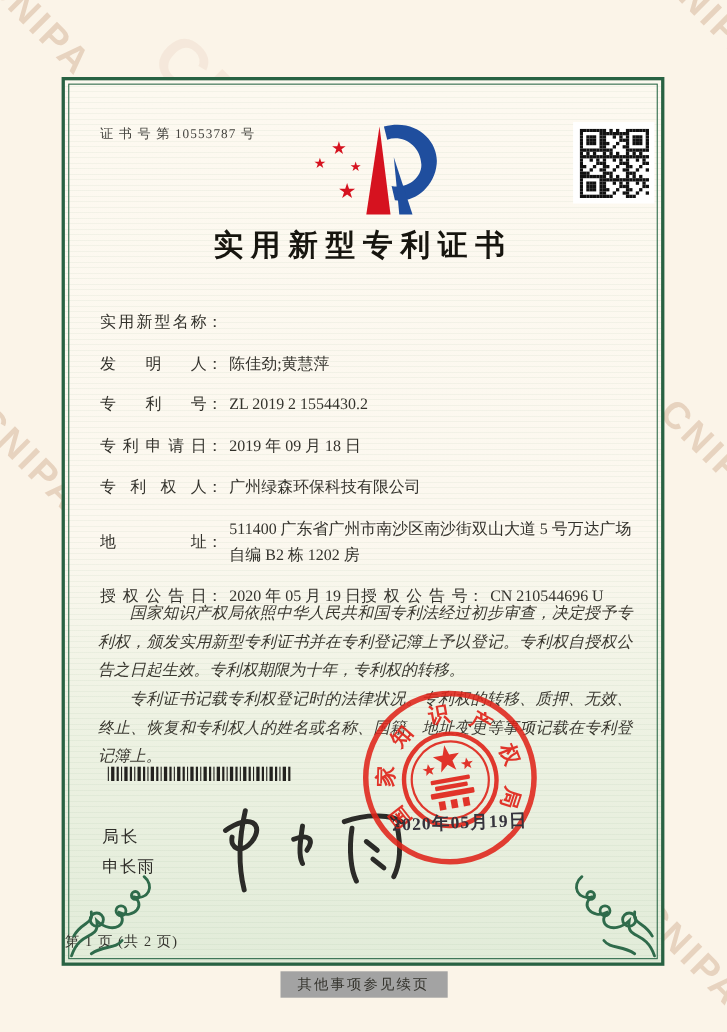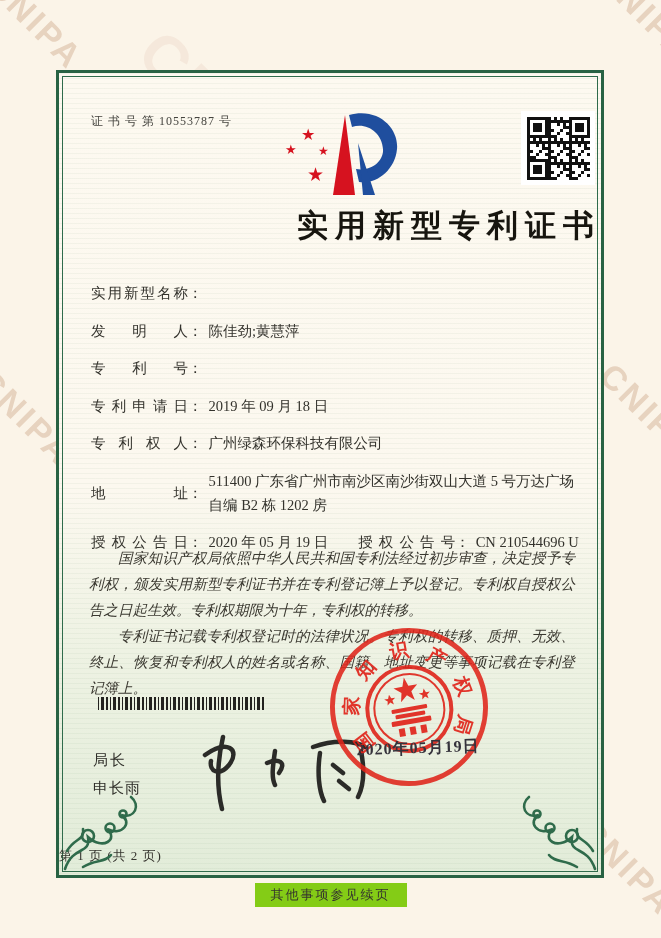--- a/index.html
+++ b/index.html
@@ -44,33 +44,33 @@
     position:absolute;left:32px;top:40px;font-size:12px;color:#45443f;
     letter-spacing:1px;
   }
   .logo{position:absolute;left:204px;top:36px;width:142px;height:92px;}
   .logo .star{position:absolute;color:#d6121f;line-height:1;font-family:"DejaVu Sans",sans-serif;}
   .qr{
     position:absolute;left:462px;top:38px;width:74px;height:74px;background:#fff;
     display:flex;align-items:center;justify-content:center;
   }
   .title{
-    position:absolute;left:0;top:132px;width:100%;text-align:right;
-    font-size:31px;font-weight:bold;color:#17150f;letter-spacing:7px;
+    position:absolute;left:0;top:132px;width:100%;text-align:center;
+    font-size:27px;font-weight:bold;color:#17150f;letter-spacing:7px;
   }
   
   .fields{position:absolute;left:32px;top:208px;width:500px;font-size:14.5px;color:#33322c;}
   .frow{display:flex;margin-bottom:13.5px;line-height:24px;align-items:center;}
   .flabel{
     display:inline-block;width:97px;text-align:justify;text-align-last:justify;
     flex:none;
   }
   .fcolon{flex:none;margin-right:6px;}
   .fval{white-space:pre-line;}
-  .pair2{margin-left:30px;display:flex;}
+  .pair2{display:flex;}
   
   .legal{
     position:absolute;left:30px;top:472px;width:486px;font-size:14.5px;
     color:#3a3830;font-style:italic;line-height:26px;text-align:justify;
   }
   .legal p{margin:0;text-indent:2em;}
   
   .barcode{
     position:absolute;left:39px;top:624px;height:13px;display:flex;align-items:stretch;
   }
@@ -102,21 +102,21 @@
   .flourish{position:absolute;bottom:2px;z-index:2;}
   .flourish.bl{left:2px;}
   .flourish.br{right:2px;transform:scaleX(-1);}
   
   .page-info{
     position:absolute;left:0;bottom:10px;width:100%;text-align:left;
     font-size:13px;color:#35342e;letter-spacing:1px;
   }
   .continuation{
     position:absolute;left:50%;top:883px;transform:translateX(-50%);
-    background:#84cc16;padding:3px 16px;font-size:13px;color:#35342e;
+    background:#a3a3a3;padding:3px 16px;font-size:13px;color:#35342e;
     letter-spacing:2px;z-index:2;
   }
 </style>
 </head>
 <body>
 
 <div class="wm wm-out wm1">CNIPA</div>
 <div class="wm wm-out wm2">CNIPA</div>
 <div class="wm wm-out wm3">CNIPA</div>
 <div class="wm wm-out wm4">CNIPA</div>
@@ -403,20 +403,21 @@
         <span class="fcolon">：</span>
     </div>
     <div class="frow">
       <span class="flabel">发明人</span>
         <span class="fcolon">：</span>
       <span class="fval">陈佳劲;黄慧萍</span>
     </div>
     <div class="frow">
       <span class="flabel">专利号</span>
         <span class="fcolon">：</span>
+      <span class="fval">ZL 2019 2 1554430.2</span>
     </div>
     <div class="frow">
       <span class="flabel">专利申请日</span>
         <span class="fcolon">：</span>
       <span class="fval">2019 年 09 月 18 日</span>
     </div>
     <div class="frow">
       <span class="flabel">专利权人</span>
         <span class="fcolon">：</span>
       <span class="fval">广州绿森环保科技有限公司</span>

